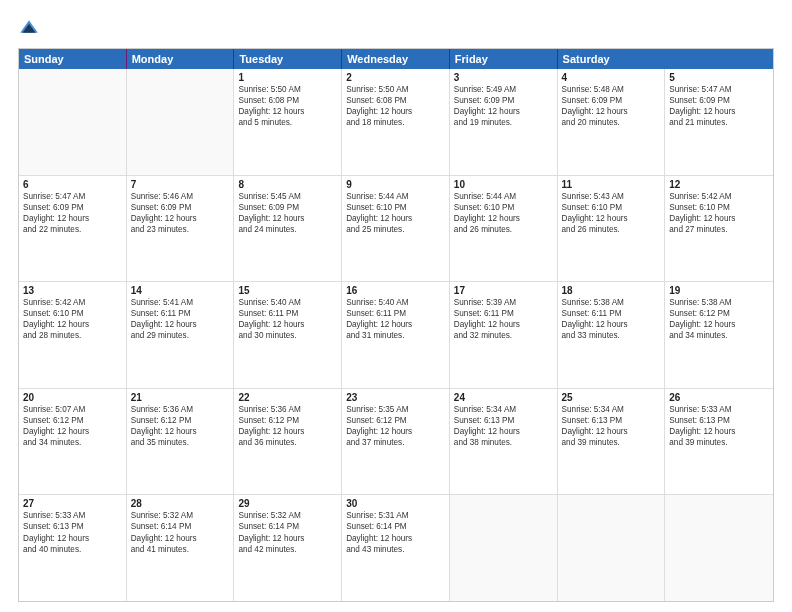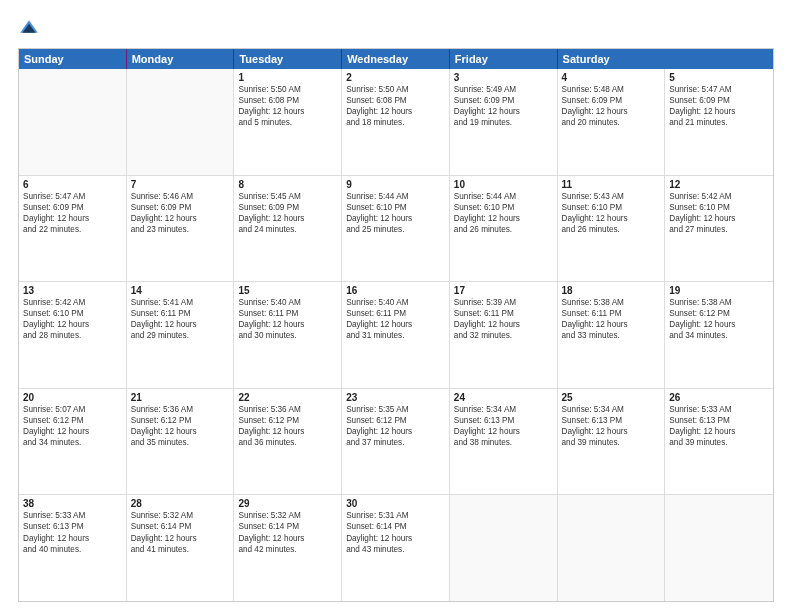--- a/index.html
+++ b/index.html
@@ -330,21 +330,21 @@
           <div class="cal-cell">
             <span class="day-num">26</span>
             <span class="cell-line">Sunrise: 5:33 AM</span>
             <span class="cell-line">Sunset: 6:13 PM</span>
             <span class="cell-line">Daylight: 12 hours</span>
             <span class="cell-line">and 39 minutes.</span>
           </div>
         </div>
         <div class="cal-row">
           <div class="cal-cell">
-            <span class="day-num">38</span>
+            <span class="day-num">27</span>
             <span class="cell-line">Sunrise: 5:33 AM</span>
             <span class="cell-line">Sunset: 6:13 PM</span>
             <span class="cell-line">Daylight: 12 hours</span>
             <span class="cell-line">and 40 minutes.</span>
           </div>
           <div class="cal-cell">
             <span class="day-num">28</span>
             <span class="cell-line">Sunrise: 5:32 AM</span>
             <span class="cell-line">Sunset: 6:14 PM</span>
             <span class="cell-line">Daylight: 12 hours</span>

